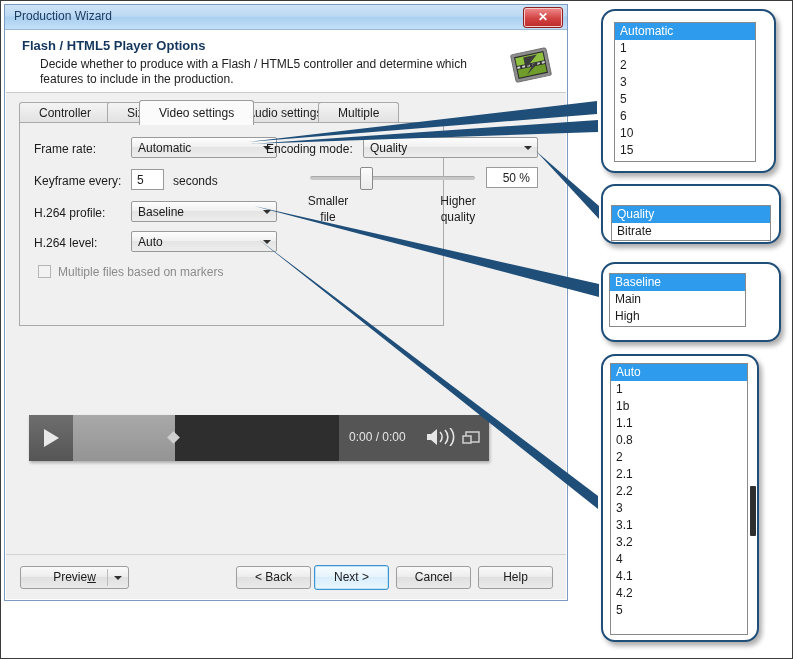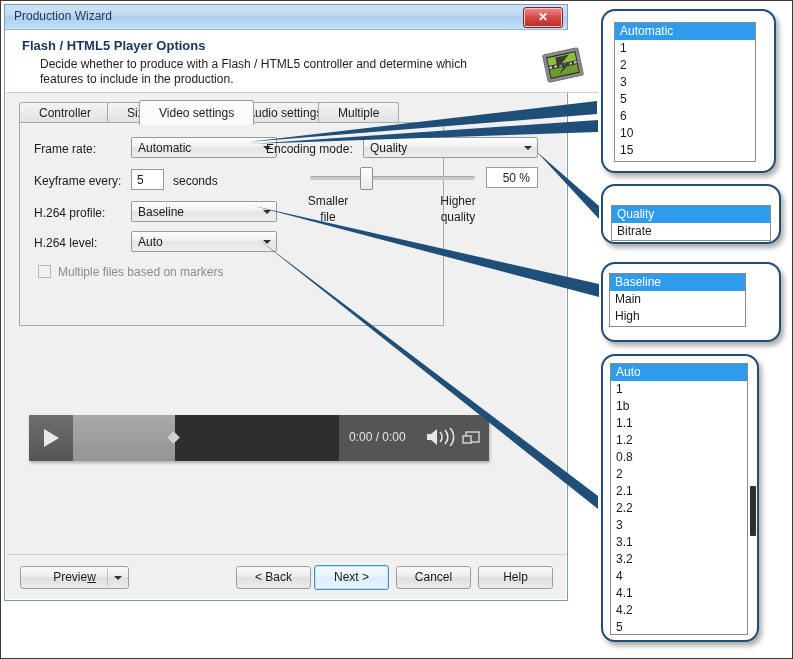--- a/index.html
+++ b/index.html
@@ -20,21 +20,21 @@
           box-shadow:0 0 0 1px #ffffff inset;}
   .titlebar{height:24px;background:linear-gradient(to bottom,#cfe4f7 0%,#bcd9f3 45%,#aacff0 52%,#c3e0f8 100%);
             border-bottom:1px solid #9bbad6;position:relative;}
   .title-text{position:absolute;left:9px;top:4px;font-size:12px;color:#1c3d62;}
   .close-btn{position:absolute;right:4px;top:2px;width:38px;height:19px;border-radius:3px;
              background:linear-gradient(to bottom,#f08d8d,#d24343 55%,#bb2b2b);
              border:1px solid #8d2020;box-shadow:0 0 0 1px #f6c9c9 inset;
              color:#fff;font-size:12px;font-weight:bold;text-align:center;line-height:18px;}
 
   .header{position:absolute;left:1px;top:25px;width:560px;height:62px;background:#ffffff;
-          border-bottom:1px solid #ccc;padding-left:32px;}
+          border-bottom:1px solid #ccc;}
   .hdr-title{position:absolute;left:16px;top:8px;font-size:13px;font-weight:bold;color:#14365c;}
   .hdr-desc{position:absolute;left:34px;top:27px;width:450px;font-size:12px;color:#222;line-height:15px;}
   .hdr-icon{position:absolute;right:12px;top:12px;width:46px;height:46px;}
 
   
   .tabstrip{position:absolute;left:14px;top:95px;width:536px;height:23px;}
   .tab{position:absolute;top:2px;height:21px;background:linear-gradient(to bottom,#f4f4f4,#e1e1e1);
        border:1px solid #a9a9a9;border-bottom:none;border-radius:3px 3px 0 0;
        font-size:12px;color:#1b1b1b;padding:0 19px;line-height:21px;box-sizing:border-box;}
   .tab.active{top:0;height:25px;line-height:24px;background:#fbfbfb;border-color:#9c9c9c;z-index:3;}
@@ -275,21 +275,20 @@
         <div class="li">High</div>
       </div>
   </div>
 
   <div class="callout" style="left:600px;top:353px;width:158px;height:288px;">
     <div class="listbox" id="lb-level" style="left:7px;top:7px;width:138px;height:272px;">
         <div class="li sel">Auto</div>
         <div class="li">1</div>
         <div class="li">1b</div>
         <div class="li">1.1</div>
-        <div class="li">1.2</div>
         <div class="li">0.8</div>
         <div class="li">2</div>
         <div class="li">2.1</div>
         <div class="li">2.2</div>
         <div class="li">3</div>
         <div class="li">3.1</div>
         <div class="li">3.2</div>
         <div class="li">4</div>
         <div class="li">4.1</div>
         <div class="li">4.2</div>

